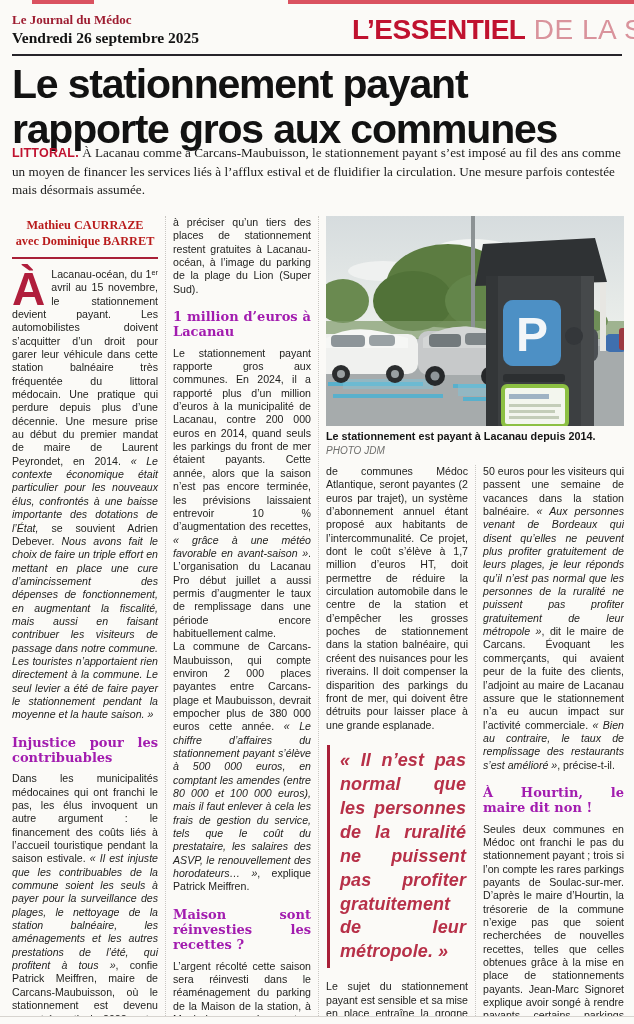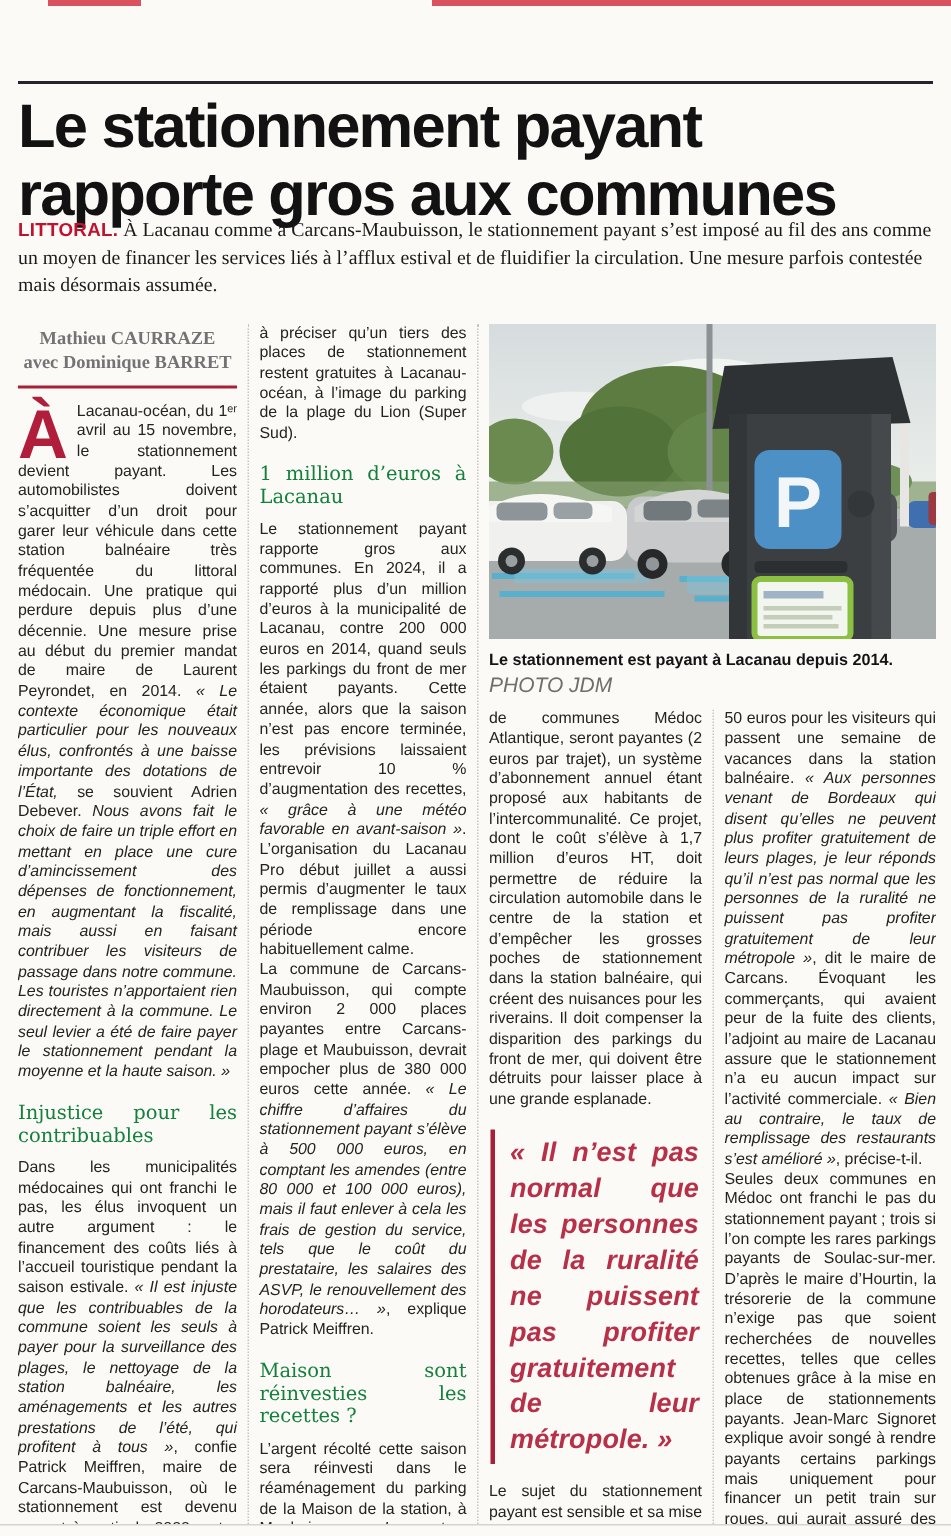--- a/index.html
+++ b/index.html
@@ -42,53 +42,60 @@
   #right-zone { flex:1; display:flex; flex-direction:column; overflow:hidden; }
   #photo-cols { display:flex; flex:1; overflow:hidden; margin-top:6px; }
   #photo-cols .pcol { width:50%; overflow:hidden; }
   #photo-cols .pcol + .pcol { border-left:1px dotted #c8c6c2; padding-left:7px; }
   #photo-cols .pcol:first-child { padding-right:7px; }
 
   .body-text { font-size:10.6px; line-height:13.35px; text-align:justify; hyphens:auto; -webkit-hyphens:auto; color:#232321; }
   .body-text p { margin:0; }
   .it { font-style:italic;margin-top:44px; }
 
-  #byline { text-align:center; font-family:"Liberation Serif","DejaVu Serif",serif; font-weight:700; font-size:12.3px; line-height:1.3; color:#737373; padding:2px 0 7px 0; border-bottom:2px solid #a81f37; margin-bottom:9px; }
+  #byline { text-align:center; font-family:"Liberation Serif","DejaVu Serif",serif; font-weight:700; font-size:12.3px; line-height:1.3; color:#b91c1c; padding:2px 0 7px 0; border-bottom:2px solid #a81f37; margin-bottom:9px; }
   .dropcap {
     float:left; color:#b01e3c; font-weight:800;
     font-size:46px; line-height:38px; padding:2px 6px 0 0;
     font-family:"Liberation Sans",sans-serif;
   }
   .subhead {
-    font-family:"DejaVu Serif","Liberation Serif",serif; font-weight:400;
-    color:#15803d; font-size:13px; line-height:1.18; margin:13px 0 7px 0;
+    font-family:"DejaVu Serif","Liberation Serif",serif; font-weight:700;
+    color:#a21caf; font-size:13px; line-height:1.18; margin:13px 0 7px 0;
   }
 
   
   #photo-wrap { width:100%; height:210px; overflow:hidden; background:#cfd4d4; }
   #photo-caption { padding:4px 0 2px 0; font-size:10.8px; line-height:1.25; }
   #photo-caption .cap-bold { font-weight:800; color:#141414; }
-  #photo-caption .cap-credit { font-style:italic; color:#6e6e6c; font-size:14px; }
+  #photo-caption .cap-credit { font-style:italic; color:#6e6e6c; font-size:10px; }
 
   
   #pull-quote {
     border-left:3px solid #a81f37; padding:4px 2px 4px 10px; margin:13px 0 12px 1px;
     font-size:18px; line-height:1.33; font-style:italic; font-weight:600;
     color:#b73048; letter-spacing:0.1px;
   }
 
   #bottom-rule { position:absolute; left:0; bottom:7px; width:634px; height:1px; background:#d7d4cf; }
 </style>
 </head>
 <body>
 
 <div id="page">
   <div class="top-sliver" id="sliver-left"></div>
   <div class="top-sliver" id="sliver-right"></div>
 
+  <div id="header">
+    <div id="masthead-title">Le Journal du Médoc</div>
+    <div id="masthead-date">Vendredi 26 septembre 2025</div>
+    <div id="section-banner">
+      <span class="bold">L’ESSENTIEL</span><span class="light"> DE LA S</span>
+    </div>
+  </div>
   <div id="header-rule"></div>
 
   <h1 id="headline">Le stationnement payant rapporte gros aux communes</h1>
 
   <p id="standfirst">
     <span class="kicker">LITTORAL.</span><span> À Lacanau comme à Carcans-Maubuisson, le stationnement payant s’est imposé au fil des ans comme un moyen de financer les services liés à l’afflux estival et de fluidifier la circulation. Une mesure parfois contestée mais désormais assumée.</span>
   </p>
 
   <div id="body">
 
@@ -206,20 +213,21 @@
       <div id="photo-cols">
 
         <div class="pcol body-text">
           <p><span>de communes Médoc Atlantique, seront payantes (2 euros par trajet), un système d’abonnement annuel étant proposé aux habitants de l’intercommunalité. Ce projet, dont le coût s’élève à 1,7 million d’euros HT, doit permettre de réduire la circulation automobile dans le centre de la station et d’empêcher les grosses poches de stationnement dans la station balnéaire, qui créent des nuisances pour les riverains. Il doit compenser la disparition des parkings du front de mer, qui doivent être détruits pour laisser place à une grande esplanade.</span></p>
           <blockquote id="pull-quote">« Il n’est pas normal que les personnes de la ruralité ne puissent pas profiter gratuitement de leur métropole. »</blockquote>
           <p><span>Le sujet du stationnement payant est sensible et sa mise en place entraîne la grogne des habitants ou encore des commerçants. </span></p>
         </div>
 
         <div class="pcol body-text">
           <p><span>50 euros pour les visiteurs qui passent une semaine de vacances dans la station balnéaire. </span><span class="it">« Aux personnes venant de Bordeaux qui disent qu’elles ne peuvent plus profiter gratuitement de leurs plages, je leur réponds qu’il n’est pas normal que les personnes de la ruralité ne puissent pas profiter gratuitement de leur métropole »</span><span>, dit le maire de Carcans. Évoquant les commerçants, qui avaient peur de la fuite des clients, l’adjoint au maire de Lacanau assure que le stationnement n’a eu aucun impact sur l’activité commerciale. </span><span class="it">« Bien au contraire, le taux de remplissage des restaurants s’est amélioré »</span><span>, précise-t-il.</span></p>
+          <h3 class="subhead">À Hourtin, le maire dit non !</h3>
           <p><span>Seules deux communes en Médoc ont franchi le pas du stationnement payant ; trois si l’on compte les rares parkings payants de Soulac-sur-mer. D’après le maire d’Hourtin, la trésorerie de la commune n’exige pas que soient recherchées de nouvelles recettes, telles que celles obtenues grâce à la mise en place de stationnements payants. Jean-Marc Signoret explique avoir songé à rendre payants certains parkings mais uniquement pour financer un petit train sur roues, qui aurait assuré des navettes gratuites entre le port et le bourg. L’idée a été abandonnée. </span></p>
         </div>
       </div>
     </div>
   </div>
 
   <div id="bottom-rule"></div>
 </div>
 
 </body></html>

